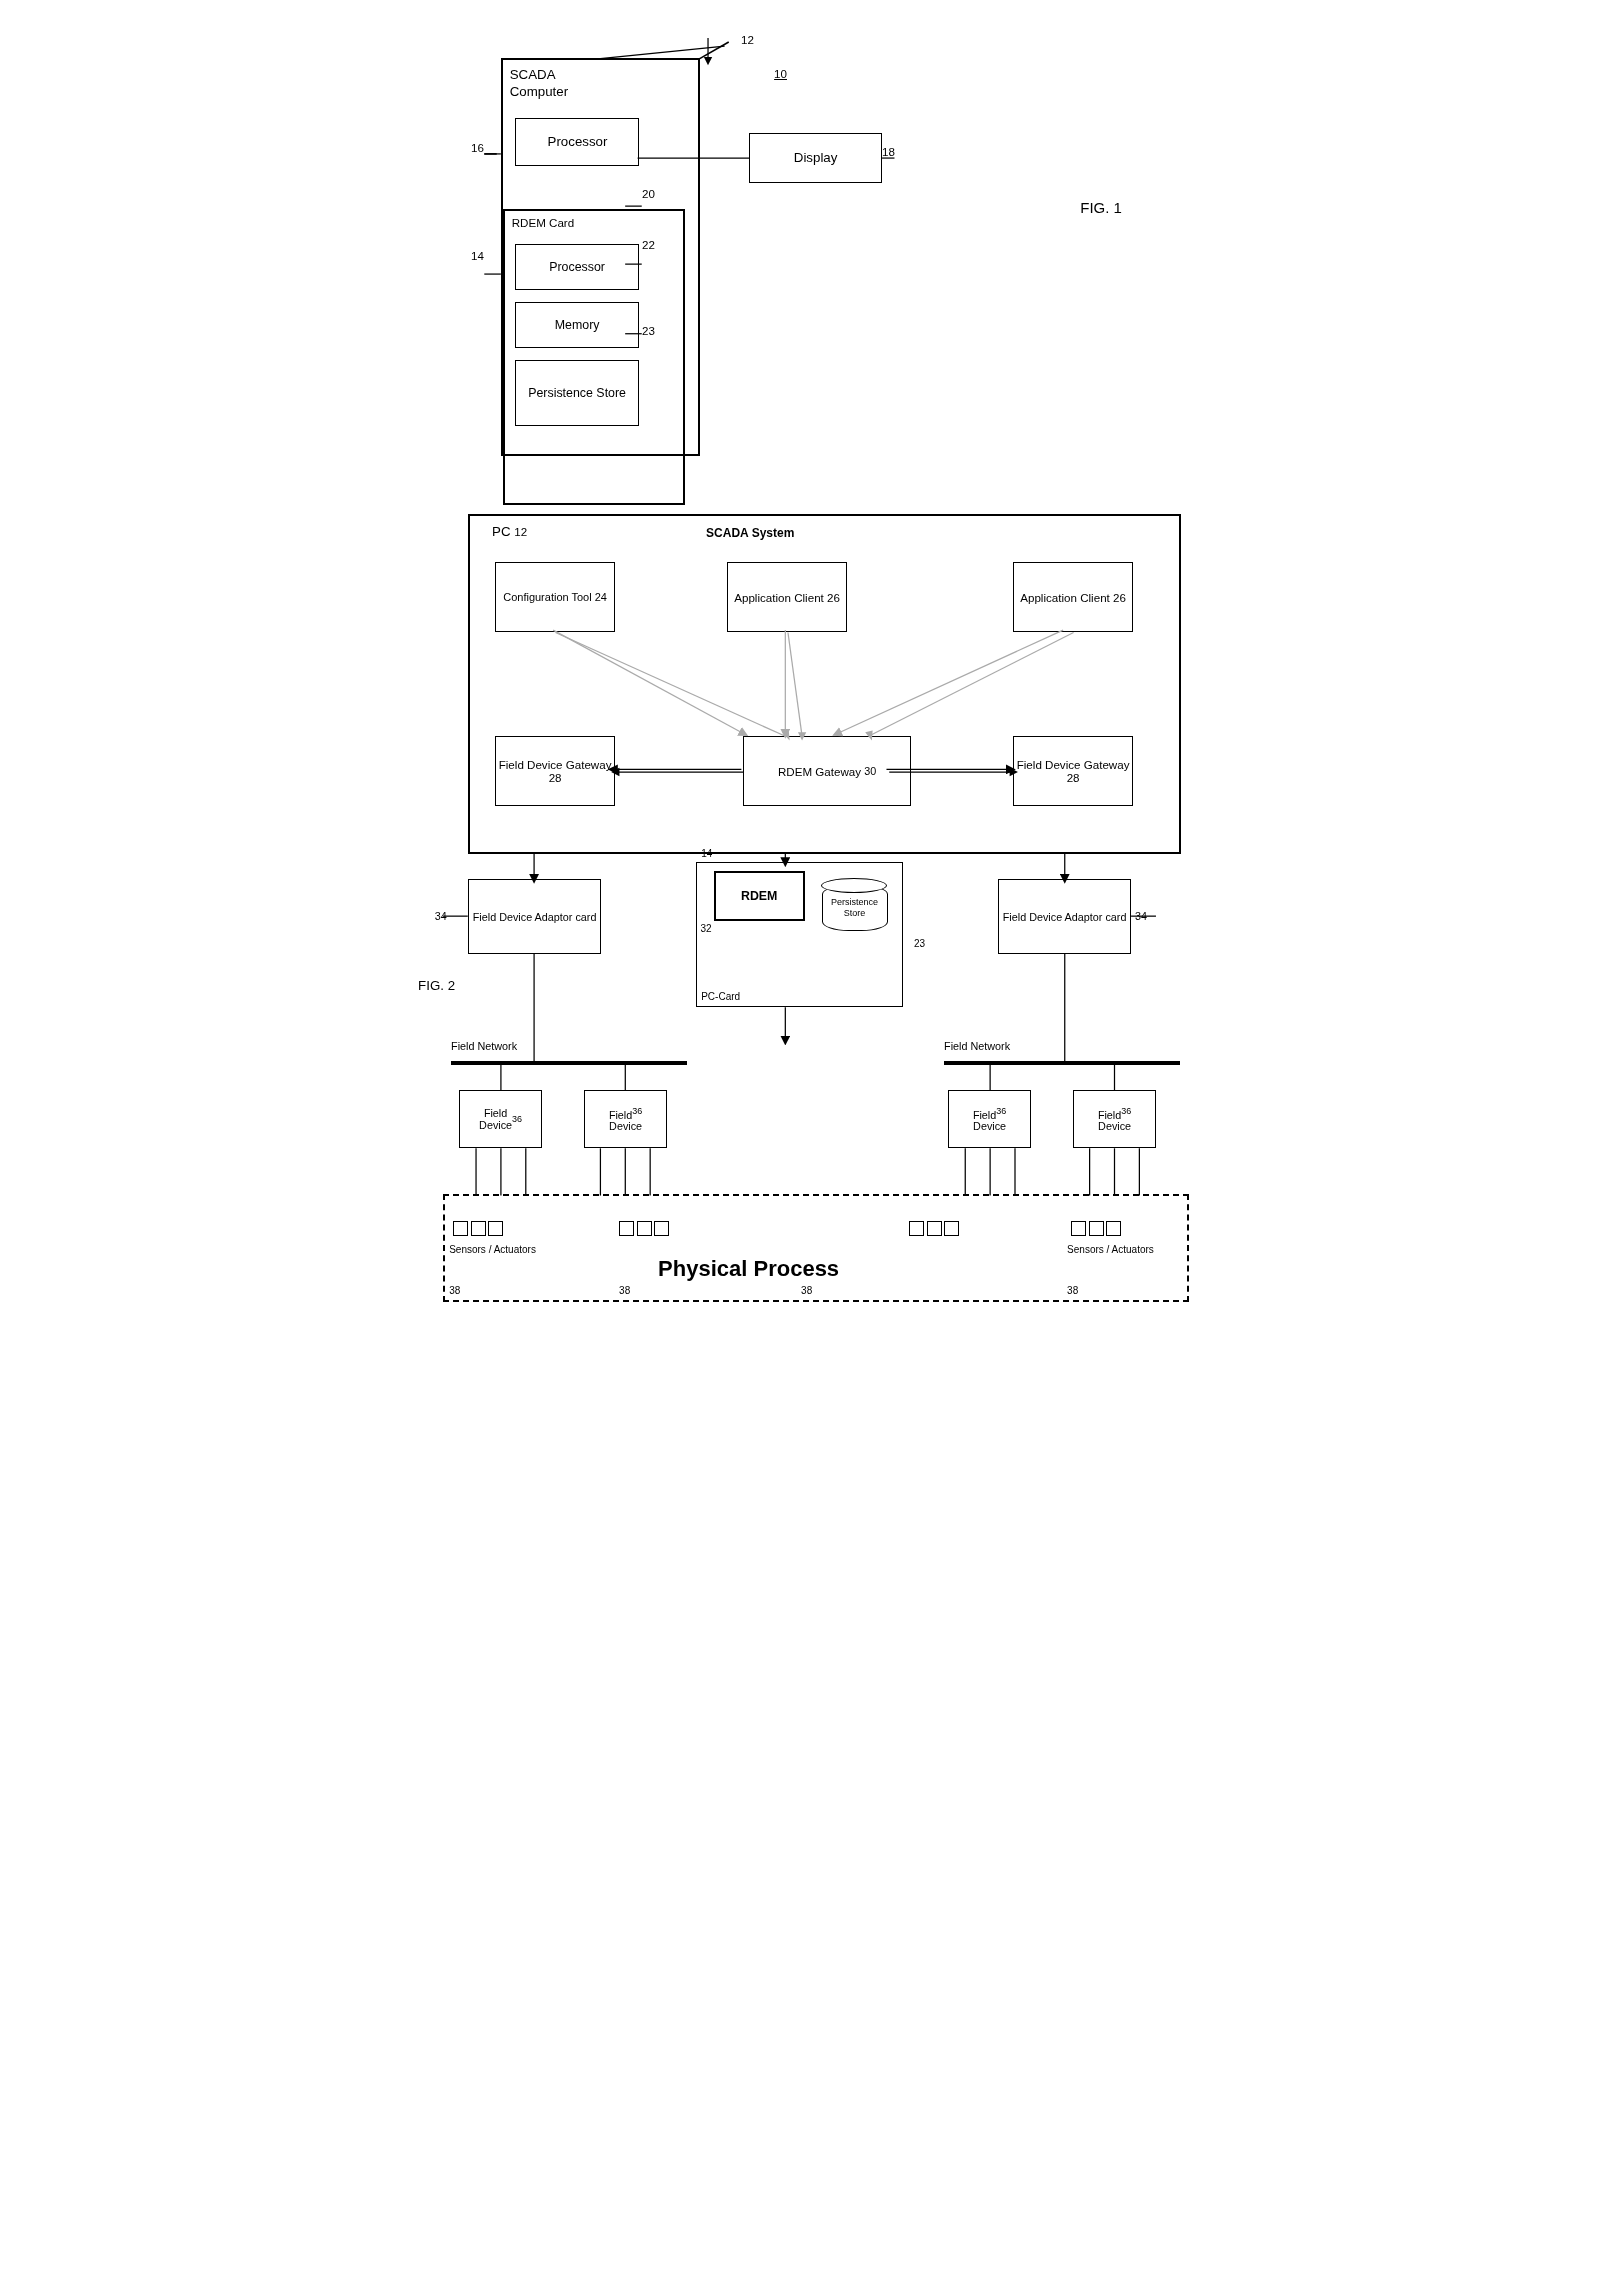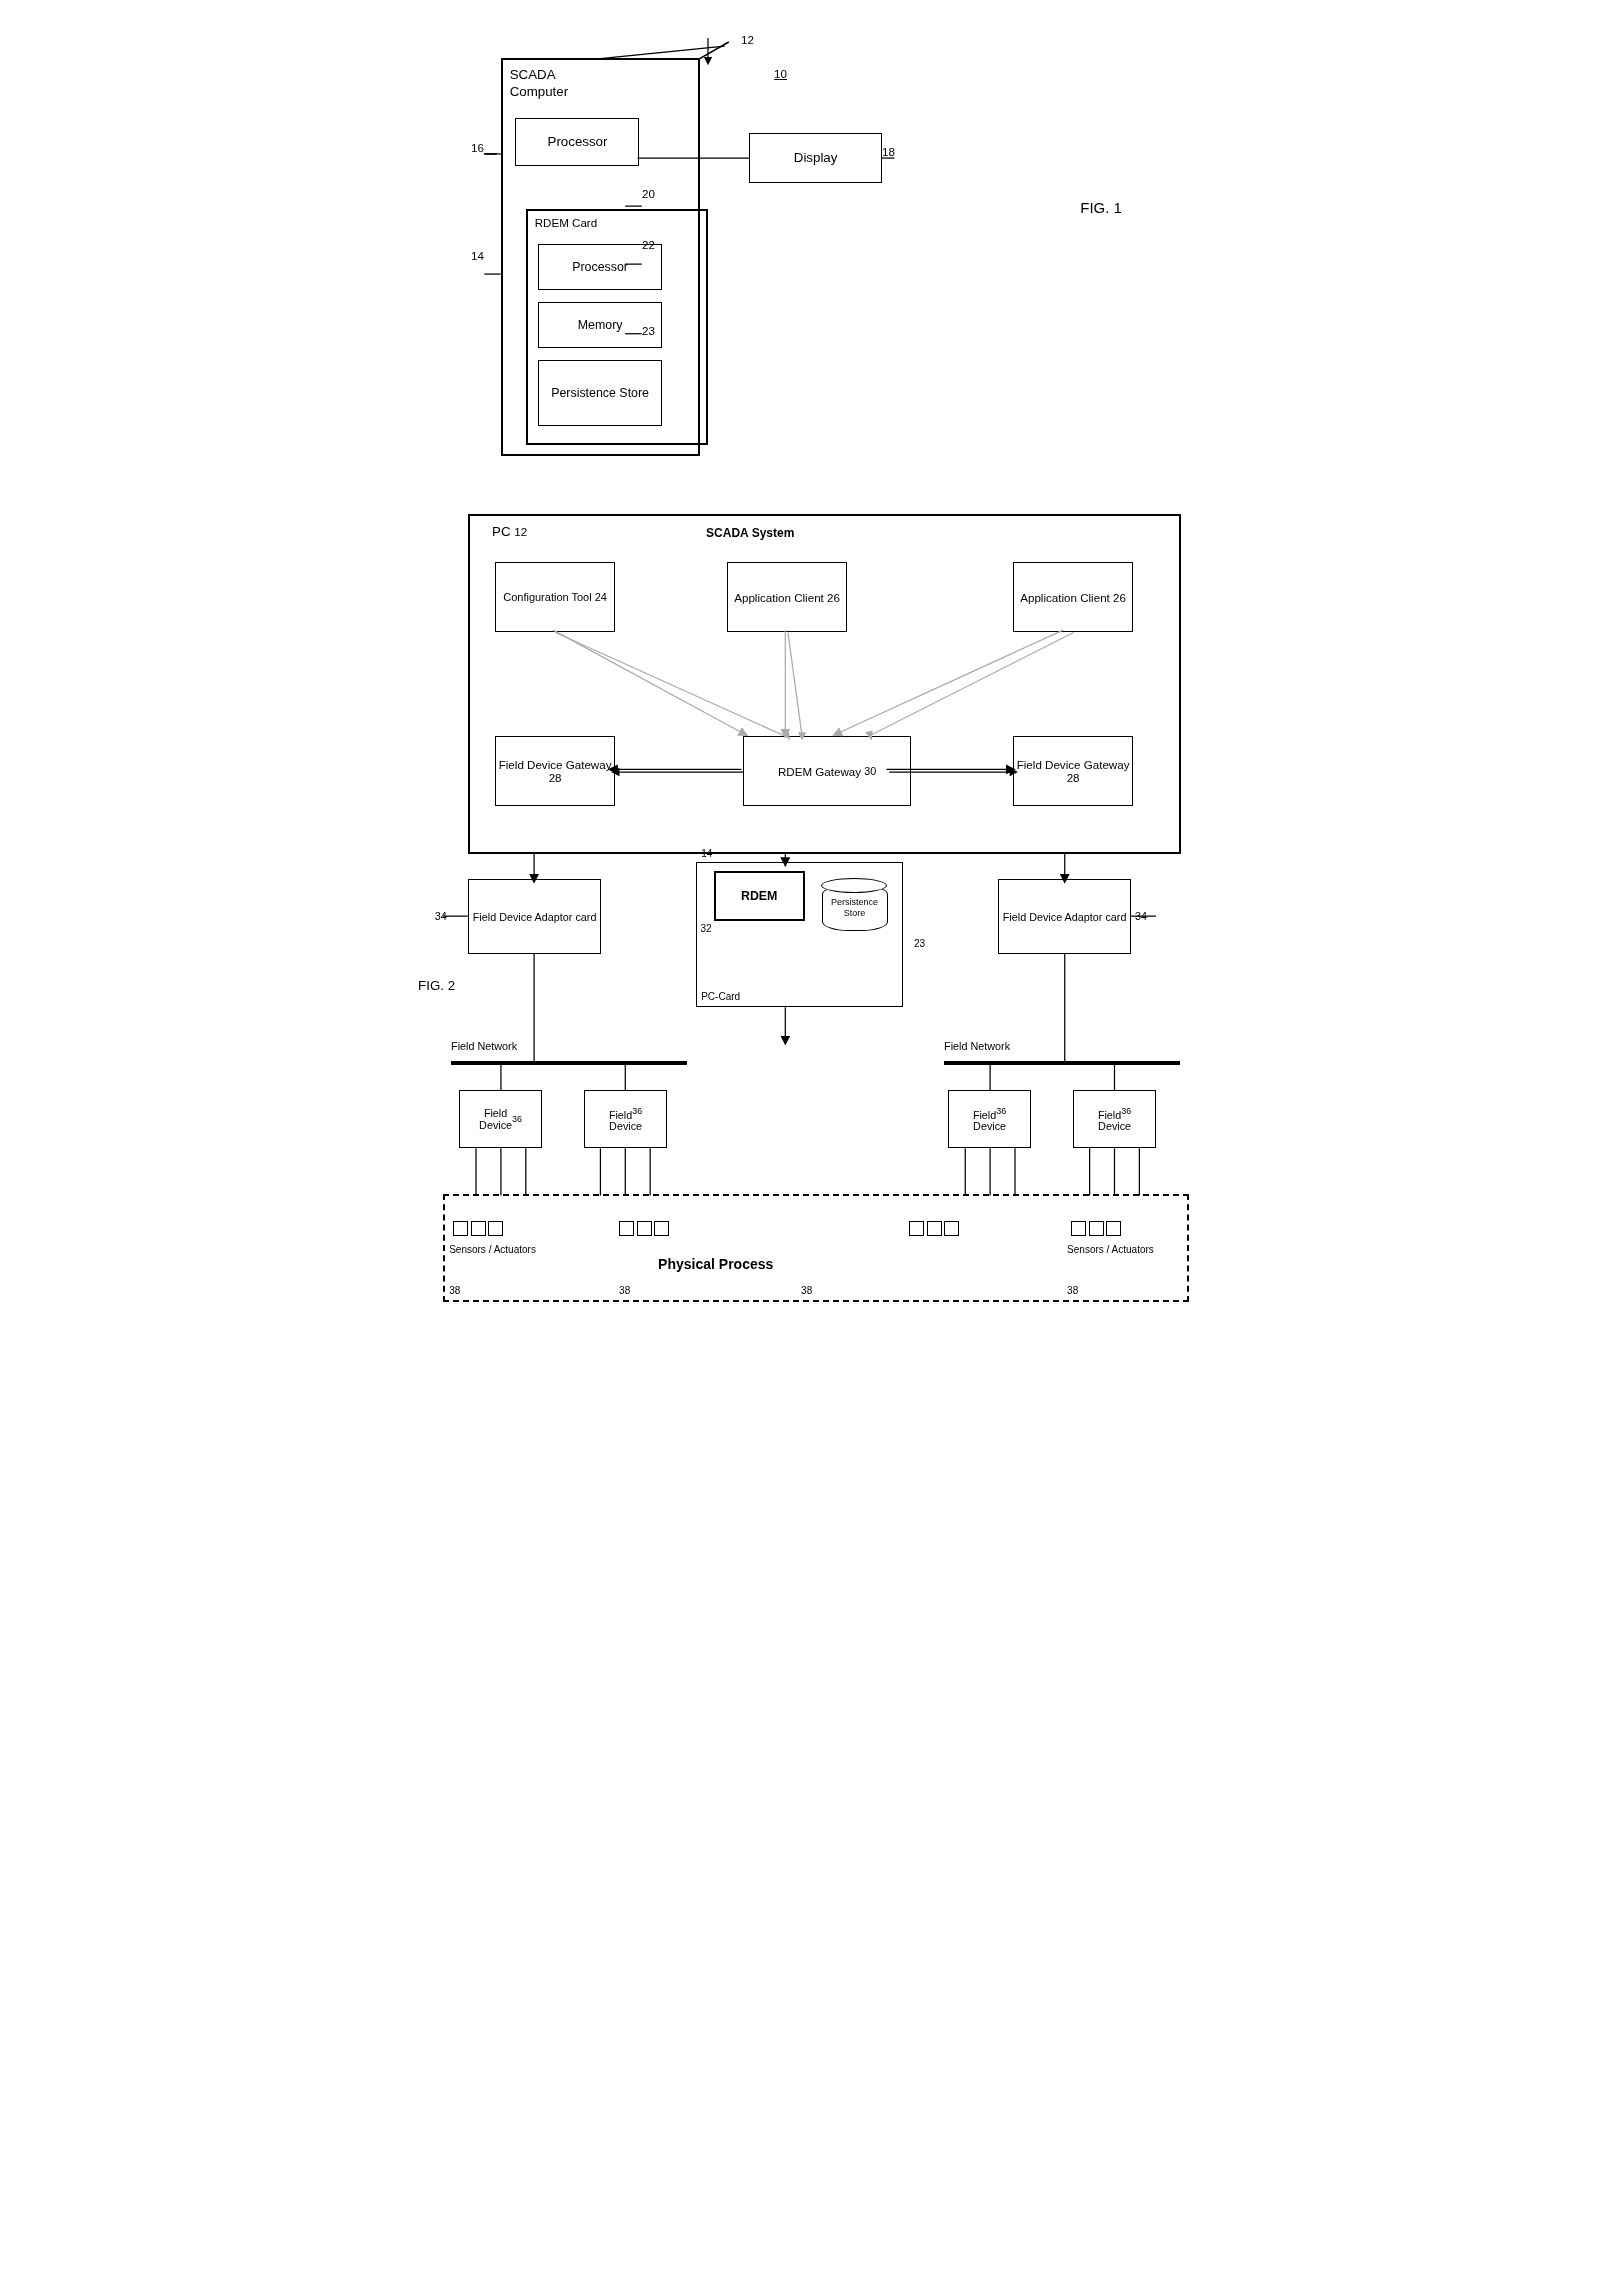--- a/index.html
+++ b/index.html
@@ -30,21 +30,21 @@
 
     <div style="position:absolute; right:66px; top:182px; font-size:15px;">FIG. 1</div>
 
     <div style="position:absolute; left:83px; top:41px; width:199px; height:398px; border:2.1px solid #000;">
       <div style="position:absolute; top:6.6px; left:6.6px; font-size:13.3px; line-height:1.3;">SCADA<br>Computer</div>
 
       <div style="position:absolute; top:58px; left:12.4px; width:124px; height:48px; border:1.7px solid #000; display:flex; align-items:center; justify-content:center; font-size:13.3px;">
         <span>Processor</span>
       </div>
 
-      <div style="position:absolute; top:149px; left:23px; width:182px; height:236px; border:2.1px solid #000;">
+      <div style="position:absolute; top:149px; left:0; width:182px; height:296px; border:2.1px solid #000;">
         <div style="position:absolute; top:5px; left:6.6px; font-size:11.6px;">RDEM Card</div>
 
         <div style="position:absolute; top:33px; left:10px; width:124px; height:46px; border:1.7px solid #000; display:flex; align-items:center; justify-content:center; font-size:12.4px;">
           <span>Processor</span>
         </div>
 
         <div style="position:absolute; top:91px; left:10px; width:124px; height:46px; border:1.7px solid #000; display:flex; align-items:center; justify-content:center; font-size:12.4px;">
           <span>Memory</span>
         </div>
 
@@ -238,21 +238,21 @@
         <div style="width:15px;height:15px;border:1.7px solid #000;background:#fff;"></div>
       </div>
       <div style="position:absolute; top:48px; left:622px; font-size:10px;">Sensors / Actuators</div>
 
       <div style="position:absolute; bottom:4.1px; left:4.1px; font-size:10px;">38</div>
       <div style="position:absolute; bottom:4.1px; left:174px; font-size:10px;">38</div>
       <div style="position:absolute; bottom:4.1px; left:356px; font-size:10px;">38</div>
       <div style="position:absolute; bottom:4.1px; left:622px; font-size:10px;">38</div>
     </div>
 
-    <div style="position:absolute; top:742px; left:240px; font-size:14px; font-weight:bold;">Physical Process</div>
+    <div style="position:absolute; top:742px; left:240px; font-size:22px; font-weight:bold;">Physical Process</div>
 
     <svg style="position:absolute;top:0;left:0;width:796px;height:796px;pointer-events:none;" viewBox="0 0 960 960" width="796" height="796">
       <defs>
         <marker id="arr" markerWidth="8" markerHeight="8" refX="4" refY="4" orient="auto">
           <path d="M0,0 L8,4 L0,8 Z" fill="#000"></path>
         </marker>
         <marker id="arr-gray" markerWidth="8" markerHeight="8" refX="4" refY="4" orient="auto">
           <path d="M0,0 L8,4 L0,8 Z" fill="#aaa"></path>
         </marker>
       </defs>

